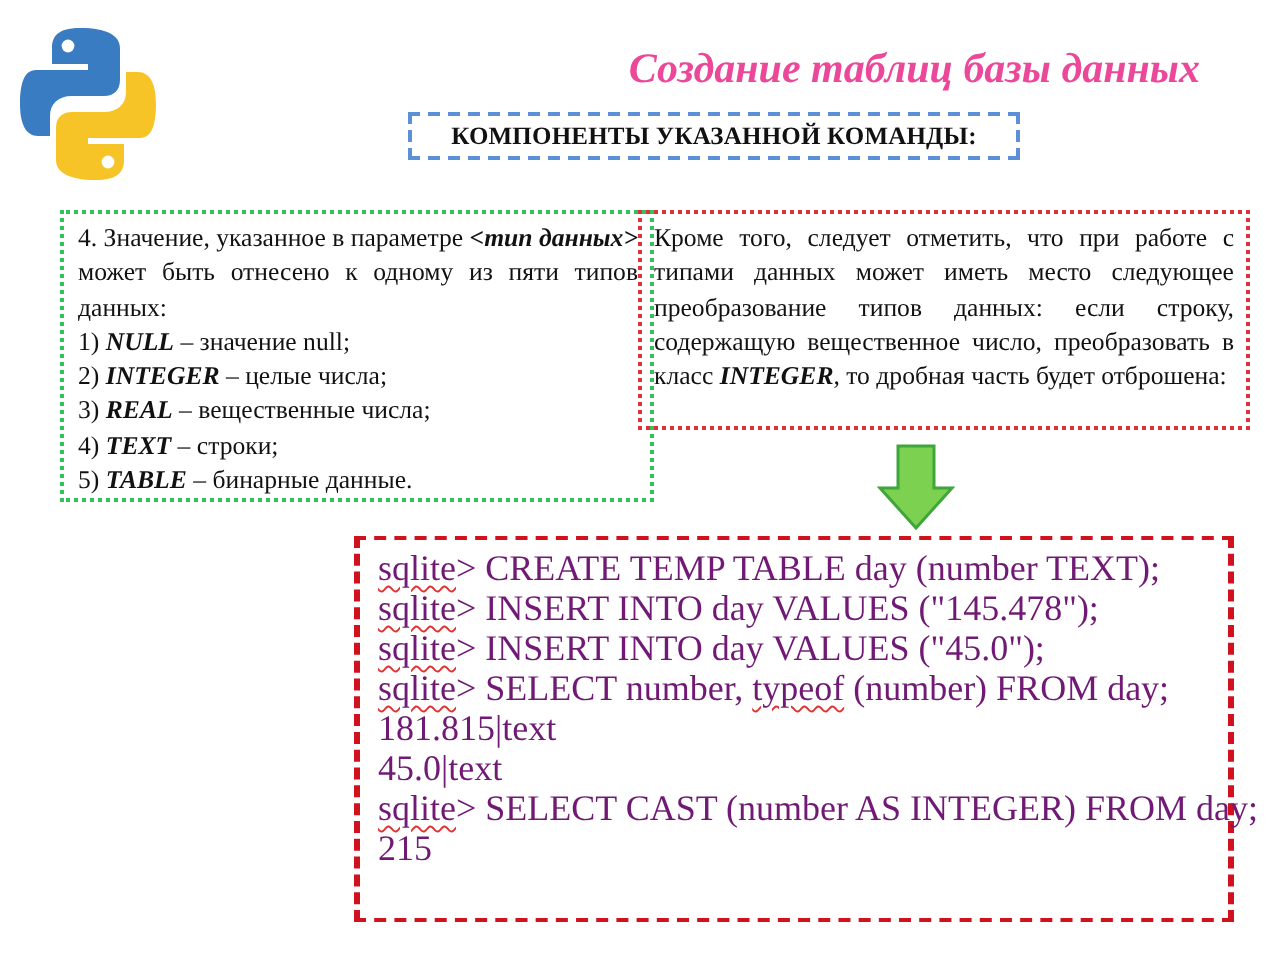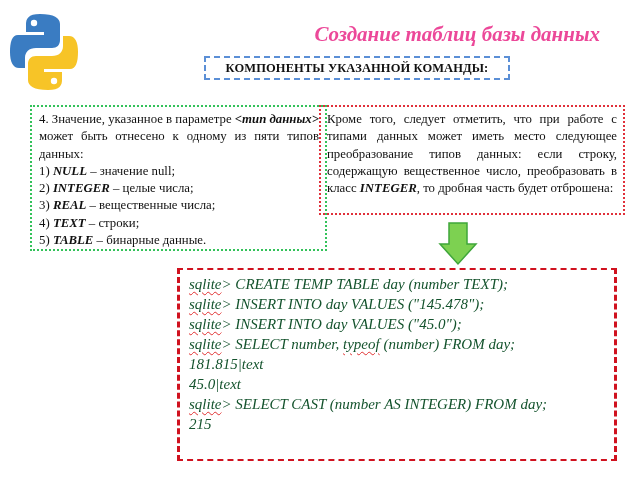--- a/index.html
+++ b/index.html
@@ -15,22 +15,22 @@
            border:2px dotted #33c25a; box-sizing:border-box; padding:4px 6px 0 7px;
            font-size:12.8px; line-height:17.3px; }
   .green-box .just { text-align:justify; text-align-last:left; }
   .red-box { position:absolute; left:319px; top:105px; width:306px; height:110px;
            border:2px dotted #e0303a; box-sizing:border-box; padding:4px 6px 0 6px;
            font-size:12.8px; line-height:17.3px; text-align:justify; }
   .arrow { position:absolute; left:438px; top:222px; width:40px; height:44px; }
   .code-box { position:absolute; left:177px; top:268px; width:440px; height:193px;
            border:3px dashed #d0121f; border-top-width:2px; border-bottom-width:2px;
            box-sizing:border-box; padding:4px 8px 0 9px;
-           font-family:"Liberation Serif", serif; font-style:italic; font-size:15px;
-           line-height:20px; color:#14532d; white-space:nowrap; }
+           font-family:"Liberation Serif", serif; font-size:18px;
+           line-height:20px; color:#701a75; white-space:nowrap; }
   .code-line { display:block; }
   .squig { text-decoration: underline wavy #e03030; text-decoration-thickness:1px; text-underline-offset:2px; }
   b i, i b { font-weight:bold; font-style:italic; }
 </style>
 </head>
 <body>
 
 <svg class="logo" viewBox="0 0 68 80">
   <path d="M30 2 C18 2 16 7 16 12 L16 20 L34 20 L34 23 L8 23 C2 23 0 30 0 40 C0 50 3 56 9 56 L15 56 L15 46 C15 40 19 36 26 36 L42 36 C47 36 50 33 50 28 L50 12 C50 6 44 2 30 2 Z" fill="#3a7cc2"></path>
   <circle cx="24" cy="11" r="3.2" fill="#ffffff"></circle>

